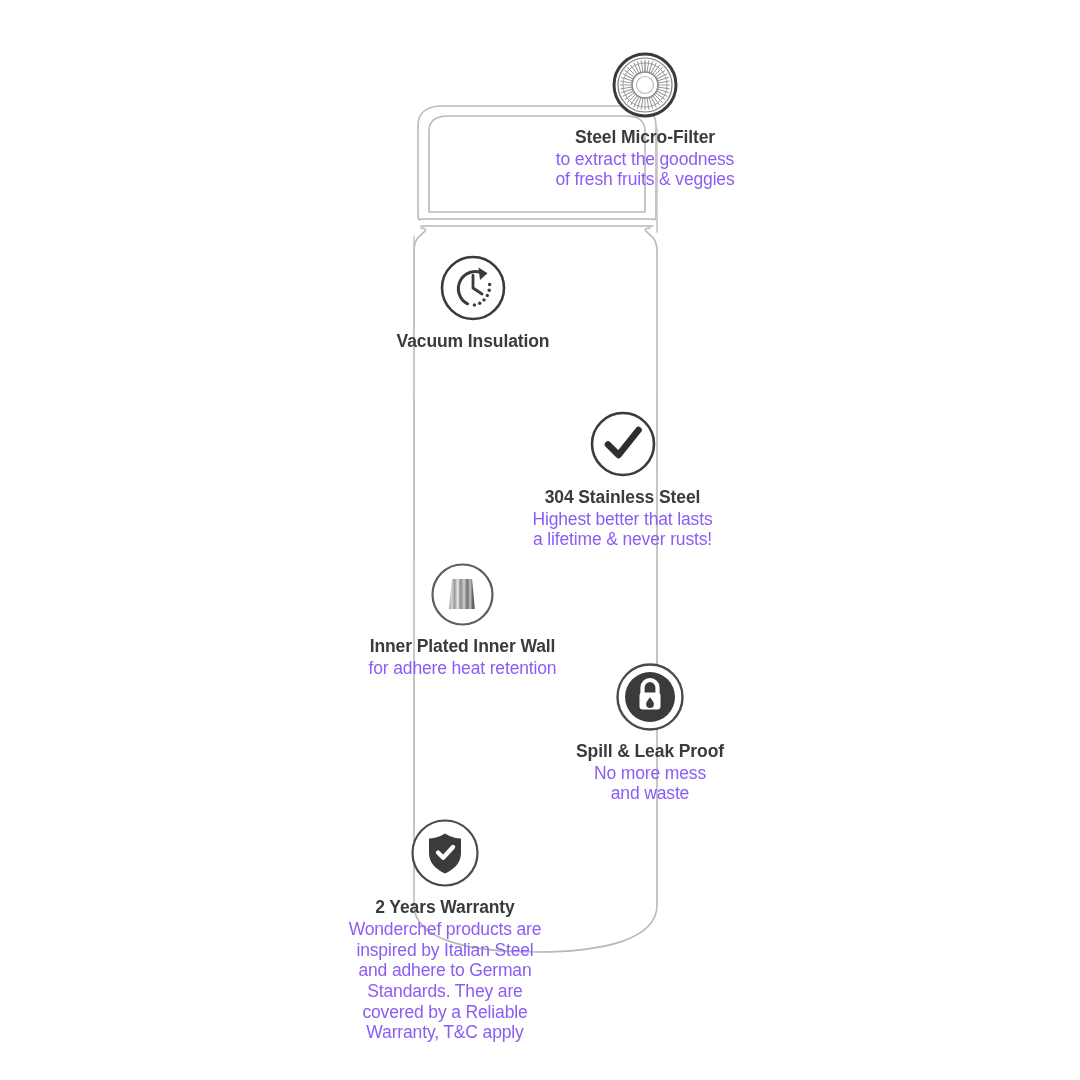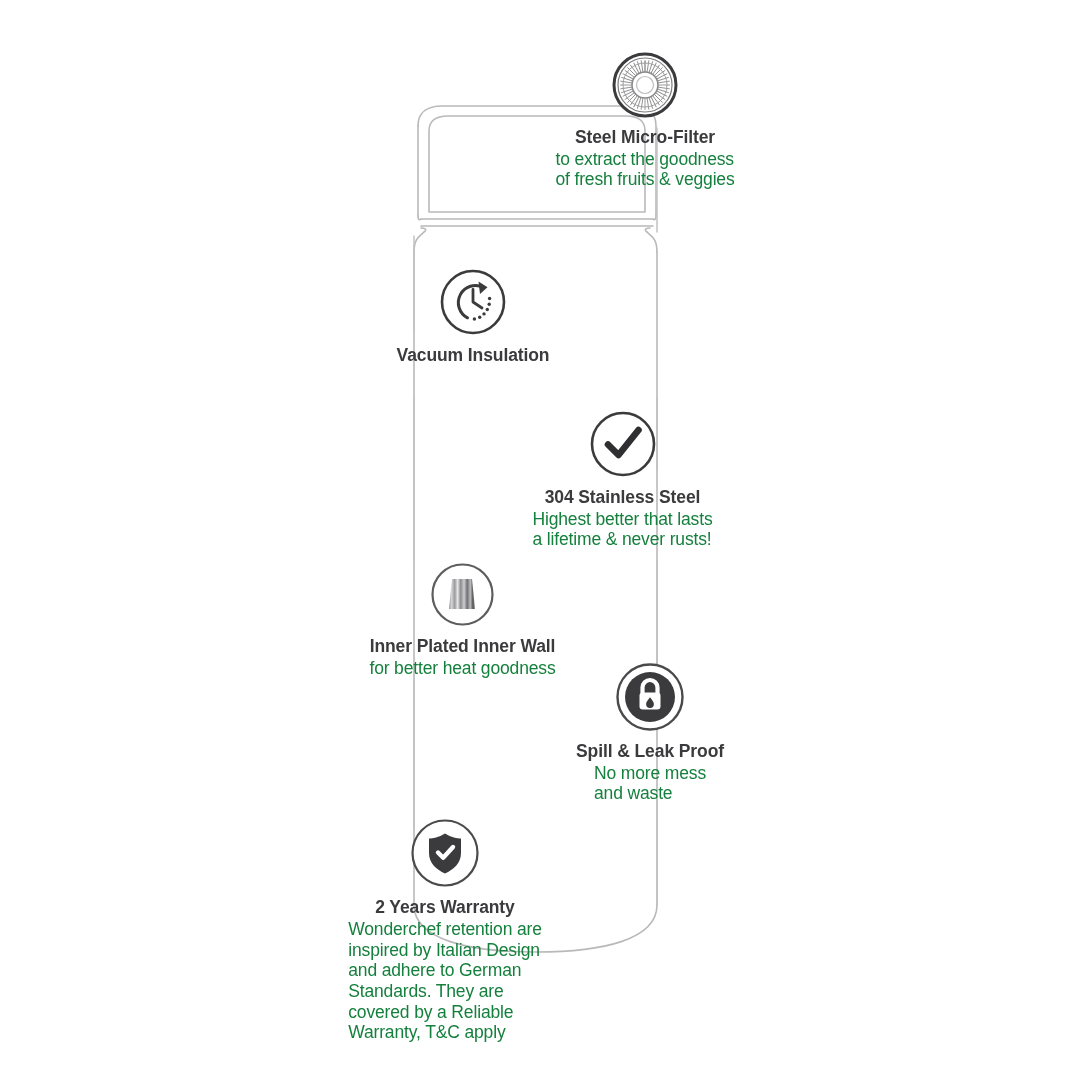--- a/index.html
+++ b/index.html
@@ -43,30 +43,30 @@
     color: #3b3b3d;
     letter-spacing: -0.1px;
     text-align: center;
     white-space: nowrap;
     line-height: 1.15;
   }
   .feature .f-desc {
     margin-top: 2px;
     font-size: 17.5px;
     font-weight: normal;
-    color: #15803d;
-    text-align: left;
+    color: #8b5cf6;
+    text-align: center;
     line-height: 1.16;
     letter-spacing: -0.15px;
   }
   .feature .f-desc span { display: block; }
 
   
   #feat-filter   { left: 505px; top: 52px;  width: 280px; }
-  #feat-vacuum   { left: 338px; top: 268px; width: 270px; }
+  #feat-vacuum   { left: 338px; top: 254px; width: 270px; }
   #feat-steel    { left: 500px; top: 410px; width: 245px; }
   #feat-copper   { left: 330px; top: 562px; width: 265px; }
   #feat-spill    { left: 540px; top: 662px; width: 220px; }
   #feat-warranty { left: 315px; top: 818px; width: 260px; }
 
   #feat-warranty .f-desc { font-size: 17.5px; line-height: 1.18; }
 </style>
 </head>
 <body>
 
@@ -236,21 +236,21 @@
 
   <div class="feature" id="feat-copper">
     <span class="icon-wrap">
       <svg width="65" height="65" viewBox="0 0 65 65">
         <circle cx="32.5" cy="32.5" r="30" fill="#ffffff" stroke="#5d5d5f" stroke-width="2.2"></circle>
         <path d="M 22 17 L 42 17 L 45 47 L 19 47 Z" fill="url(#copperGrad)"></path>
       </svg>
     </span>
     <div class="f-title">Inner Plated Inner Wall</div>
     <div class="f-desc">
-      <span>for better heat goodness</span>
+      <span>for adhere heat retention</span>
     </div>
   </div>
 
   <div class="feature" id="feat-spill">
     <span class="icon-wrap">
       <svg width="70" height="70" viewBox="0 0 70 70">
         <circle cx="35" cy="35" r="32.5" fill="#ffffff" stroke="#4a4a4c" stroke-width="2.4"></circle>
         <circle cx="35" cy="35" r="25" fill="#3b3b3d"></circle>
         <path d="M 27.5 31 L 27.5 25.5 A 7.5 7.5 0 0 1 42.5 25.5 L 42.5 31" fill="none" stroke="#ffffff" stroke-width="4.2" stroke-linecap="round"></path>
         <rect x="24.5" y="30.5" width="21" height="17" rx="3.2" fill="#ffffff"></rect>
@@ -275,22 +275,22 @@
                  L 51 35
                  C 51 45.5, 43.5 51.5, 35 55.5
                  C 26.5 51.5, 19 45.5, 19 35
                  L 19 20.5
                  C 22.5 20.5, 29 19.5, 35 15.5 Z" fill="#3b3b3d"></path>
         <path d="M 28 34.5 L 33.2 39.8 L 43 29" fill="none" stroke="#ffffff" stroke-width="4.4" stroke-linecap="round" stroke-linejoin="round"></path>
       </svg>
     </span>
     <div class="f-title">2 Years Warranty</div>
     <div class="f-desc">
-      <span>Wonderchef retention are</span>
-      <span>inspired by Italian Design</span>
+      <span>Wonderchef products are</span>
+      <span>inspired by Italian Steel</span>
       <span>and adhere to German</span>
       <span>Standards. They are</span>
       <span>covered by a Reliable</span>
       <span>Warranty, T&amp;C apply</span>
     </div>
   </div>
 
 </div>
 
 </body></html>

